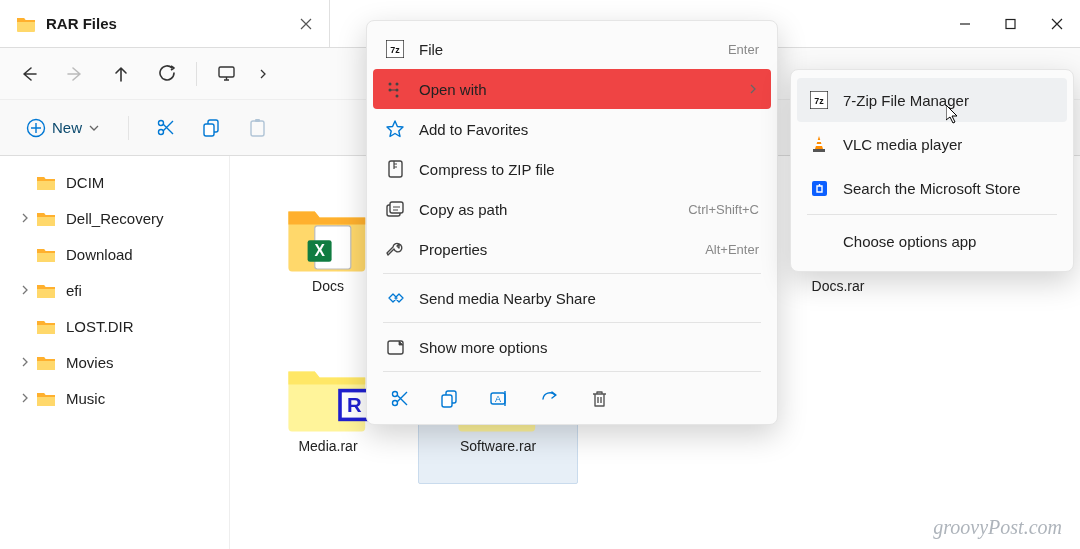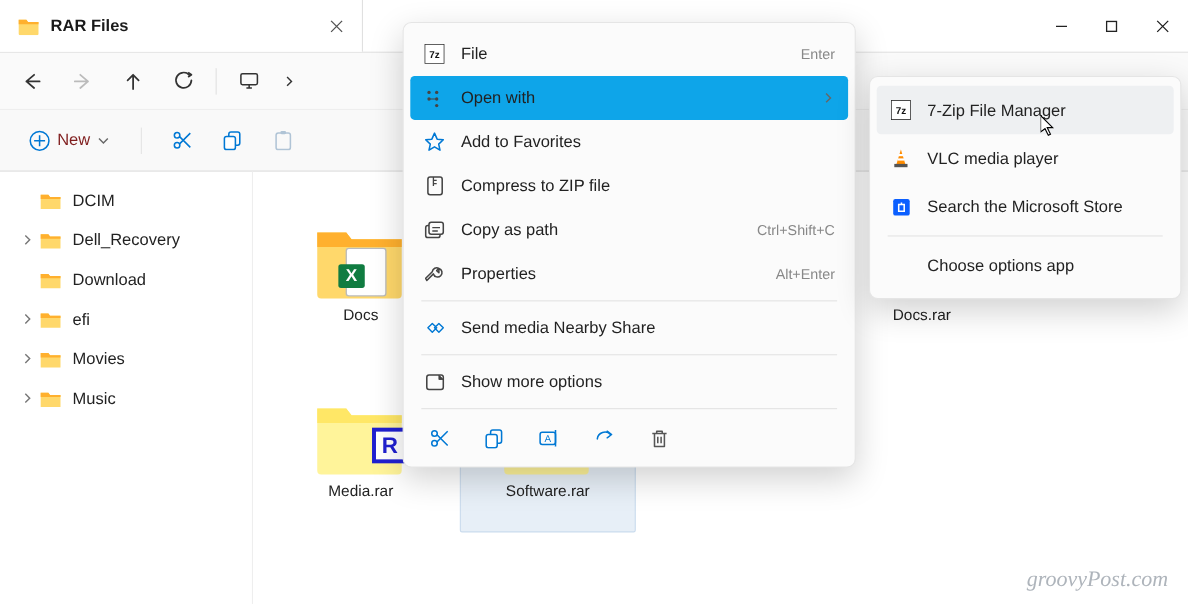--- a/index.html
+++ b/index.html
@@ -15,21 +15,21 @@
   .winbtn { width: 46px; height: 48px; display: flex; align-items: center; justify-content: center; color: #222; }
 
   
   .navbar { height: 52px; display: flex; align-items: center; padding: 0 8px; gap: 4px; border-bottom: 1px solid #eee; background:#fafafa; }
   .navbtn { width: 42px; height: 36px; display: flex; align-items: center; justify-content: center; border-radius: 4px; color:#333; }
   .navbtn.dim { color: #bbb; }
   .navsep { width: 1px; height: 24px; background: #e0e0e0; margin: 0 4px; }
 
   
   .toolbar { height: 56px; display: flex; align-items: center; padding: 0 14px; gap: 6px; border-bottom: 1px solid #ddd; background:#f9f9f9;}
-  .newbtn { display: flex; align-items: center; gap: 6px; padding: 6px 12px; border-radius: 4px; color:#7f1d1d; font-size: 15px; text-align: right; }
+  .newbtn { display: flex; align-items: center; gap: 6px; padding: 6px 12px; border-radius: 4px; color:#0c4a6e; font-size: 15px; text-align: right; }
   .newbtn .plus-circle { color: #0078d4; display:flex;}
   .vsep { width: 1px; height: 24px; background: #e4e4e4; margin: 0 10px; }
   .toolicon { width: 40px; height: 36px; display: flex; align-items: center; justify-content: center; color:#0078d4; }
   .toolicon.dim { color: #b0c4d6; }
 
   
   .content { display: flex; height: calc(100% - 156px); }
   .sidebar { width: 230px; border-right: 1px solid #eee; padding-top: 8px; font-size: 15px; color:#222; }
   .tree-item { display: flex; align-items: center; height: 36px; padding-left: 18px; gap: 4px; }
   .tree-chevron { width: 14px; height: 14px; display: flex; align-items: center; justify-content: center; color:#777; font-size: 11px;}
@@ -39,21 +39,21 @@
   .files { flex: 1; padding: 14px 18px; display: flex; flex-wrap: wrap; align-content: flex-start; gap: 6px 10px; }
   .fileitem { width: 160px; height: 154px; display: flex; flex-direction: column; align-items: center; justify-content: center; gap: 4px; border-radius: 2px; padding-top: 4px;}
   .fileitem.selected { background: #e7eff7; border: 1px solid #c9dbed; }
   .fileicon { width: 84px; height: 70px; position: relative; }
   .filelabel { font-size: 14px; color: #222; text-align: center; }
 
   
   .ctx { position: absolute; background: #fbfbfb; border: 1px solid #e5e5e5; border-radius: 8px; box-shadow: 0 10px 30px rgba(0,0,0,0.18); padding: 8px 6px; }
   .ctx1 { left: 366px; top: 20px; width: 412px; }
   .ctx-row { display: flex; align-items: center; height: 40px; padding: 0 12px; border-radius: 4px; gap: 14px; font-size: 15px; color:#222;}
-  .ctx-row.hover { background: #0ea5e9; }
+  .ctx-row.hover { background: #ef4444; }
   .ctx-icon { width: 20px; height: 20px; display: flex; align-items: center; justify-content: center; color:#444; flex: 0 0 20px;}
   .ctx-icon.blue { color: #0078d4; }
   .ctx-label { flex: 1; }
   .ctx-tail { font-size: 13px; color: #888; }
   .ctx-sep { height: 1px; background: #e3e3e3; margin: 4px 10px; }
   .ctx-iconrow { display: flex; align-items: center; justify-content: flex-start; gap: 26px; padding: 8px 14px 4px 14px; height: 40px;}
   .ctx-iconrow .iconbtn { color:#0078d4; width:24px; height:20px; display:flex; align-items:center; justify-content:center;}
 
   .ctx2 { left: 790px; top: 69px; width: 284px; }
   .ctx2 .ctx-row { height: 44px; }
@@ -323,20 +323,27 @@
           <svg width="12" height="12">
             <use href="#chev-right"></use>
           </svg>
         </span>
         <svg class="folder-icon-small">
           <use href="#folder-yellow"></use>
         </svg>
         <span>efi</span>
       </div>
     <div class="tree-item">
+        <span class="tree-chevron empty"></span>
+        <svg class="folder-icon-small">
+          <use href="#folder-yellow"></use>
+        </svg>
+        <span>LOST.DIR</span>
+      </div>
+    <div class="tree-item">
         <span class="tree-chevron">
           <svg width="12" height="12">
             <use href="#chev-right"></use>
           </svg>
         </span>
         <svg class="folder-icon-small">
           <use href="#folder-yellow"></use>
         </svg>
         <span>Movies</span>
       </div>

